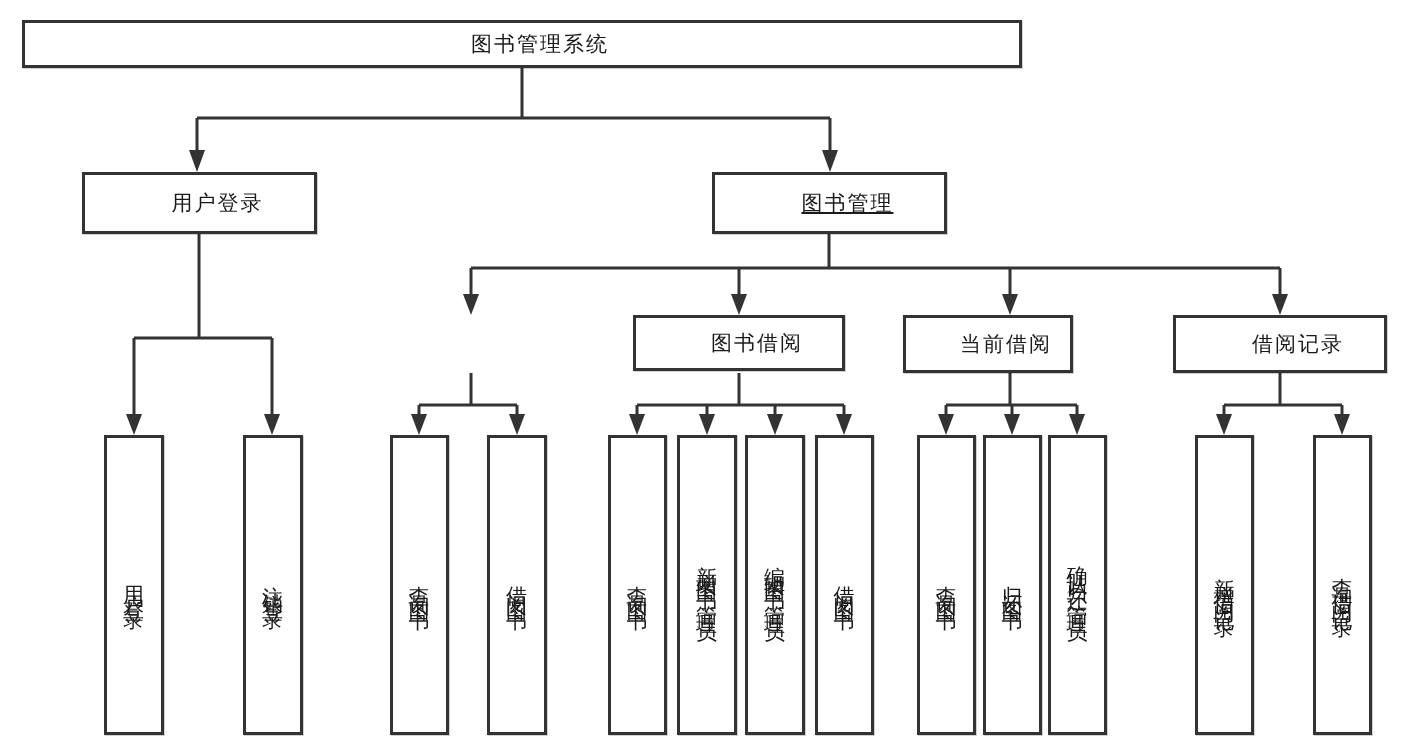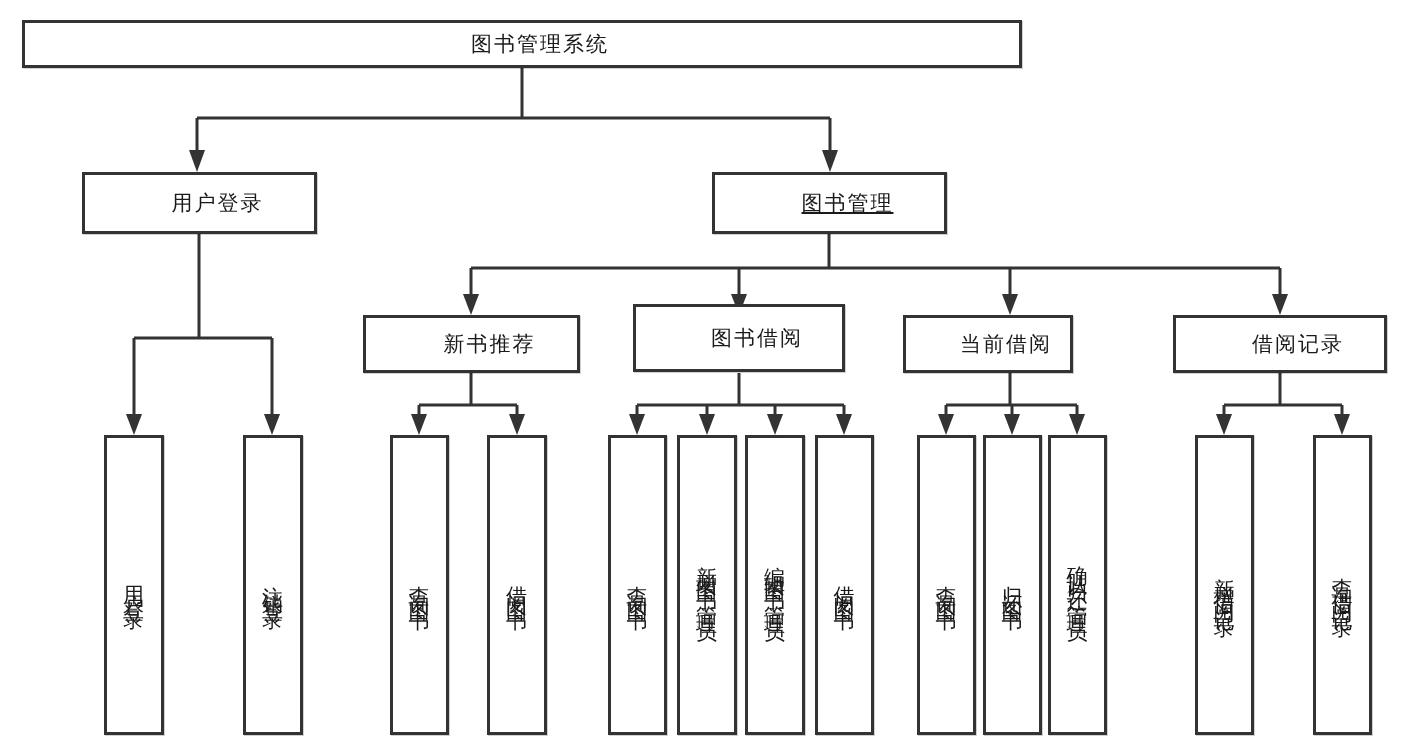--- a/index.html
+++ b/index.html
@@ -77,24 +77,21 @@
     <span>图书管理系统</span>
   </div>
 
   <div class="node" style="left:82px; top:172px; width:235px; height:62px;">
     <span>用户登录</span>
   </div>
   <div class="node" style="left:712px; top:172px; width:235px; height:62px;text-decoration:underline;">
     <span>图书管理</span>
   </div>
 
-  <div class="node" style="left:363px; top:315px; width:217px; height:58px;">
-    <span>新书推荐</span>
-  </div>
-  <div class="node" style="left:633px; top:304px; width:212px; height:68px;">
+  <div class="node" style="left:633px; top:315px; width:212px; height:56px;">
     <span>图书借阅</span>
   </div>
   <div class="node" style="left:903px; top:315px; width:170px; height:58px;">
     <span>当前借阅</span>
   </div>
   <div class="node" style="left:1173px; top:315px; width:214px; height:58px;">
     <span>借阅记录</span>
   </div>
 
   <div class="leaf" style="left:104px; top:435px; width:60px; height:300px;">

